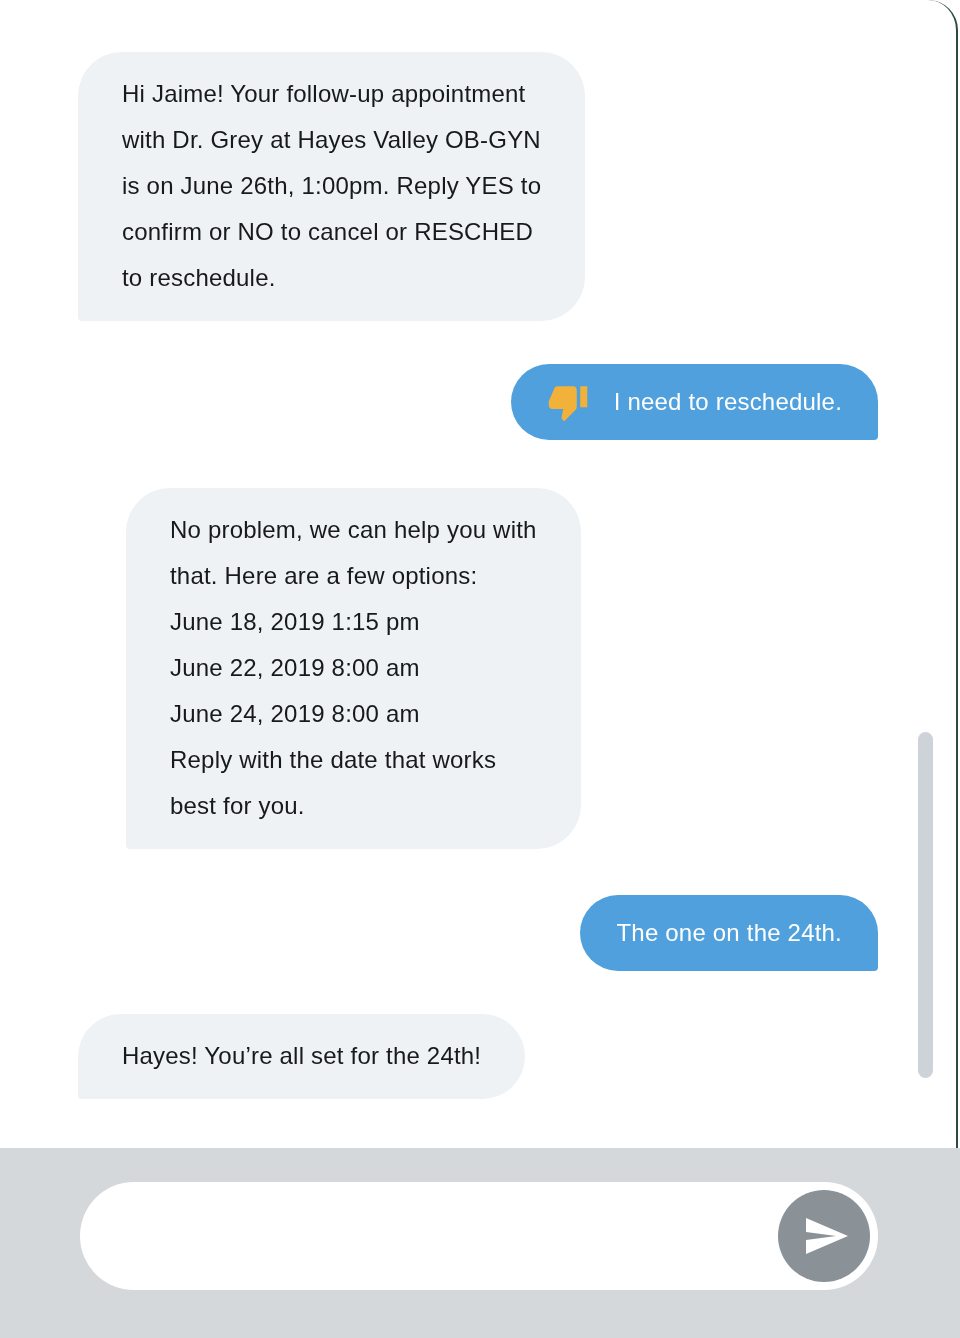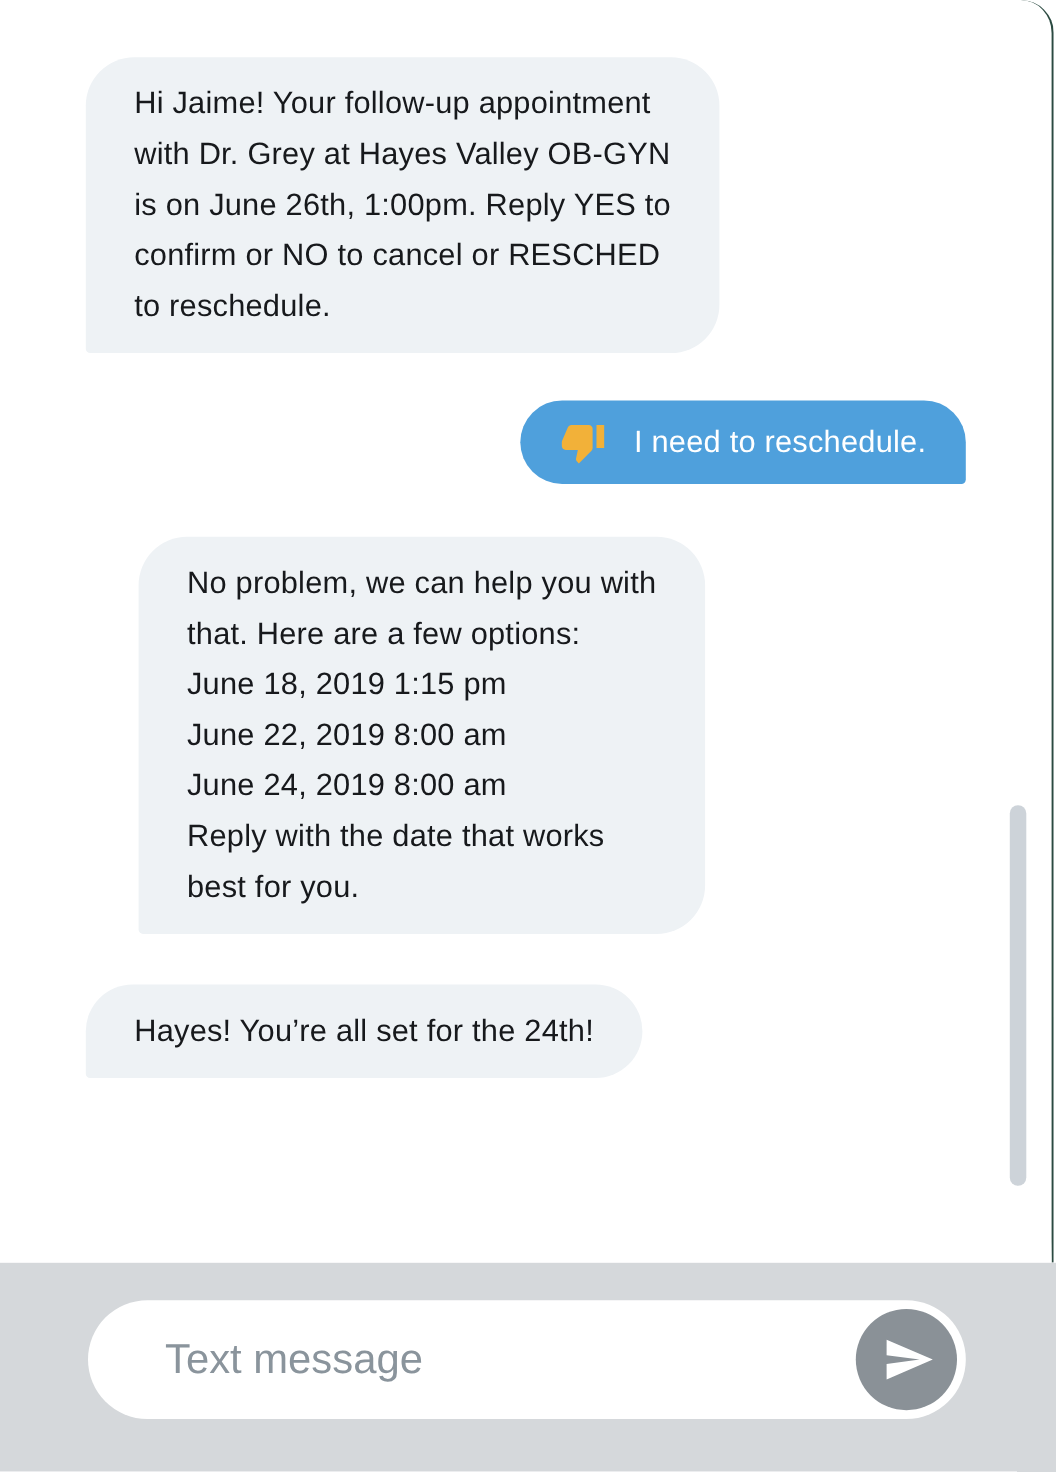--- a/index.html
+++ b/index.html
@@ -27,21 +27,21 @@
     position:absolute;top:0;left:0;width:958px;height:1148px;
     background:var(--page-bg);
     border-right:2px solid var(--chat-edge);
     border-top-right-radius:30px;
     padding:52px 78px 0 78px;
   }
   .msg-row{display:flex;width:100%;}
   .msg-row.incoming{justify-content:flex-start;}
   .msg-row.outgoing{justify-content:flex-end;}
   .bubble{
-    font-size:28px;line-height:46px;white-space:pre-line;
+    font-size:24px;line-height:46px;white-space:pre-line;
     letter-spacing:0.2px;
   }
   .incoming .bubble{
     background:var(--incoming-bubble);color:var(--incoming-text);
     border-radius:44px 44px 44px 4px;
     padding:19px 44px 20px 44px;
   }
   .outgoing .bubble{
     background:var(--outgoing-bubble);color:var(--outgoing-text);
     border-radius:38px 38px 4px 38px;
@@ -112,32 +112,36 @@
     <div class="msg-row incoming gap-c">
       <div class="bubble">No problem, we can help you with
 that. Here are a few options:
 June 18, 2019 1:15 pm
 June 22, 2019 8:00 am
 June 24, 2019 8:00 am
 Reply with the date that works
 best for you.</div>
     </div>
 
+    <div class="msg-row outgoing gap-d">
+      <div class="bubble">
+        <span>The one on the 24th.</span>
+      </div>
+    </div>
 
     <div class="msg-row incoming">
       <div class="bubble">Hayes! You’re all set for the 24th!</div>
     </div>
 
   </div>
 
   <div class="scrollbar-thumb"></div>
 
   <div class="composer">
     <div class="input-pill">
-      <input class="msg-input" type="text" placeholder="Text message" style="">
       <button class="send-btn">
         <svg viewBox="0 0 24 24" aria-hidden="true">
           <path d="M2.01 21L23 12 2.01 3 2 10l15 2-15 2z"></path>
         </svg>
       </button>
     </div>
   </div>
 
 </div>
 

